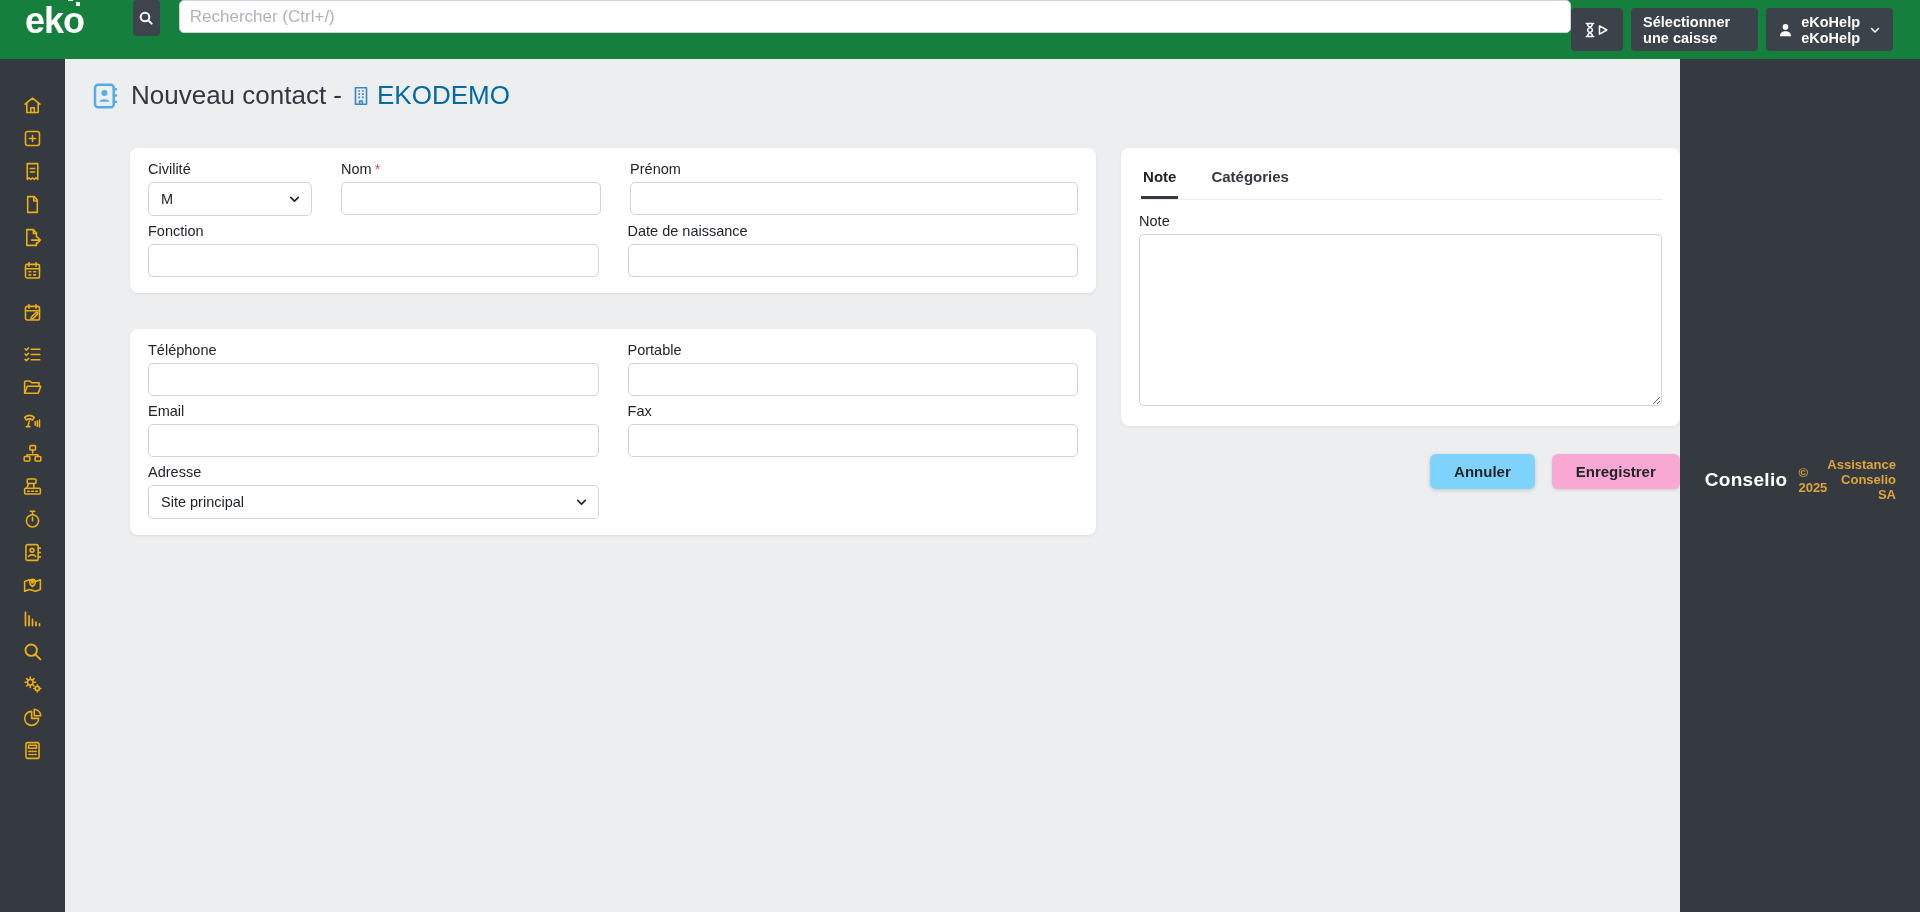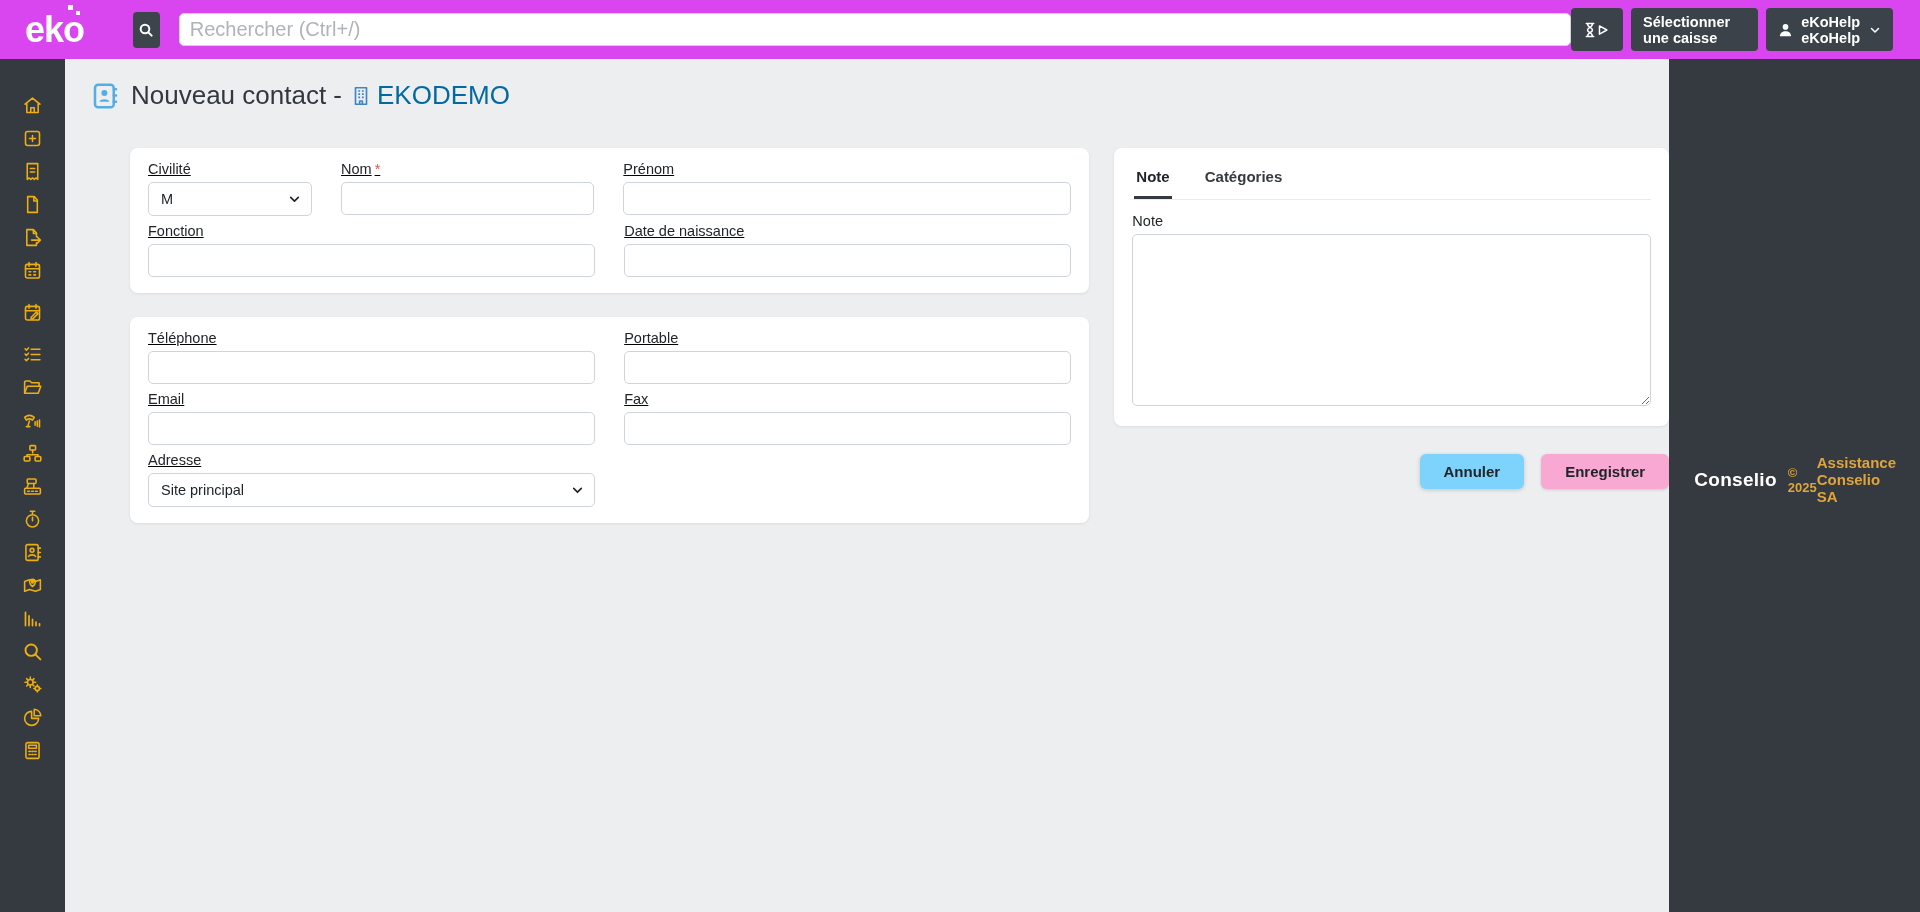--- a/index.html
+++ b/index.html
@@ -1,21 +1,21 @@
 <!DOCTYPE html>
 <html><head>
 <meta charset="utf-8">
 <style>
   * { margin:0; padding:0; box-sizing:border-box; }
   html,body { width:1920px; height:912px; overflow:hidden; }
   body { font-family:"Liberation Sans", sans-serif; background:#eceef0; }
   .page { width:1920px; height:912px; display:flex; flex-direction:column; }
 
   
-  .topbar { height:59px; background:#d946ef; display:flex; align-items:center; flex:0 0 59px; }
+  .topbar { height:59px; background:#15803d; display:flex; flex:0 0 59px; }
   .logo { color:#fff; font-size:36px; font-weight:bold; letter-spacing:-1px; margin-left:25px; position:relative; width:74px; }
   .logo .px { position:absolute; background:#fff; }
   .logo .px1 { width:5px; height:5px; left:43px; top:-4px; }
   .logo .px2 { width:4px; height:4px; left:51px; top:2px; }
   .search-btn { width:37px; height:36px; background:#3d444c; border:none; border-radius:4px; margin-left:49px;
                 display:flex; align-items:center; justify-content:center; cursor:pointer; }
   .search-input { width:516px; height:35px; margin-left:19px; background:#4a5057; border:none; border-radius:4px;
                   color:#e9ecef; font-size:15px; padding:0 14px; }
   .search-input::placeholder { color:#aeb4ba; }
   .tb-right { margin-left:auto; margin-right:27px; display:flex; align-items:center; gap:8px; }
@@ -32,28 +32,28 @@
 
   
   .page-title { display:flex; align-items:center; margin:21px 0 0 25px; }
   .page-title .t-icon { color:#56ade4; margin-right:11px; display:flex; }
   .page-title h1 { font-size:26px; font-weight:500; color:#32383e; display:flex; align-items:center; }
   .company-ref { color:#0369a1; display:flex; align-items:center; margin-left:8px; cursor:pointer; }
   .company-ref svg { margin-right:5px; }
 
   
   .cards { display:flex; margin:37px 0 0 65px; gap:25px; align-items:flex-start; }
-  .col-left { width:1155px; display:flex; flex-direction:column; gap:24px;text-decoration:underline; }
+  .col-left { width:1155px; display:flex; flex-direction:column; gap:36px; }
   .col-right { width:668px; display:flex; flex-direction:column; }
   .card { background:#fff; border-radius:8px; box-shadow:0 1px 3px rgba(0,0,0,.08); padding:13px 18px 16px 18px; }
 
   label { display:block; font-size:14.5px; color:#212529; margin-bottom:5px; }
   .req { color:#d9534f; margin-left:3px; }
   input[type=text] { width:100%; height:33px; border:1px solid #ced4da; border-radius:5px; padding:0 10px;
-                     font-size:20px; color:#495057; font-family:"Liberation Sans",sans-serif; background:#fff; }
+                     font-size:17px; color:#495057; font-family:"Liberation Sans",sans-serif; background:#fff; }
   .select-wrap { position:relative; }
   select { width:100%; height:34px; border:1px solid #ced4da; border-radius:5px; padding:0 28px 0 12px;
            font-size:14.5px; color:#212529; background:#fff; appearance:none; -webkit-appearance:none;
            font-family:"Liberation Sans",sans-serif; cursor:pointer; }
   .select-chevron { position:absolute; right:11px; top:50%; transform:translateY(-50%); pointer-events:none; display:flex; color:#212529; }
 
   .row { display:flex; gap:29px; }
   .row + .row { margin-top:7px; }
   .fld-civilite { width:164px; flex:0 0 164px; }
   .fld-nom { flex:1; }
@@ -71,21 +71,21 @@
   .actions { display:flex; justify-content:flex-end; gap:17px; margin-top:28px; }
   .btn { height:35px; border:none; border-radius:6px; font-size:15px; font-weight:600; cursor:pointer;
          font-family:"Liberation Sans",sans-serif; }
   .btn-cancel { background:#7dd3fc; color:#212529; padding:0 24px; box-shadow:0 1px 4px rgba(0,0,0,.18); }
   .btn-save { background:#f9a8d4; color:#212529; padding:0 24px; font-weight:700; box-shadow:0 1px 3px rgba(0,0,0,.15); }
 
   
   .footer { flex:0 0 61px; background:#343a40; display:flex; align-items:center; padding:0 24px 12px 25px; }
   .brand { color:#fff; font-size:19px; font-weight:700; letter-spacing:.3px; }
   .copyright { color:#dfa43c; font-size:13px; margin-left:11px; font-weight:600; }
-  .assist-link { margin-left:auto; color:#dfa43c; font-size:15px; font-weight:600; text-decoration:none; cursor:pointer; }
+  .assist-link { margin-left:auto; color:#dfa43c; font-size:13px; font-weight:600; text-decoration:none; cursor:pointer;text-align:right; }
 
   svg { display:block; }
 </style>
 </head>
 <body>
 
 <div class="page">
 
   <header class="topbar">
     <div class="logo">

